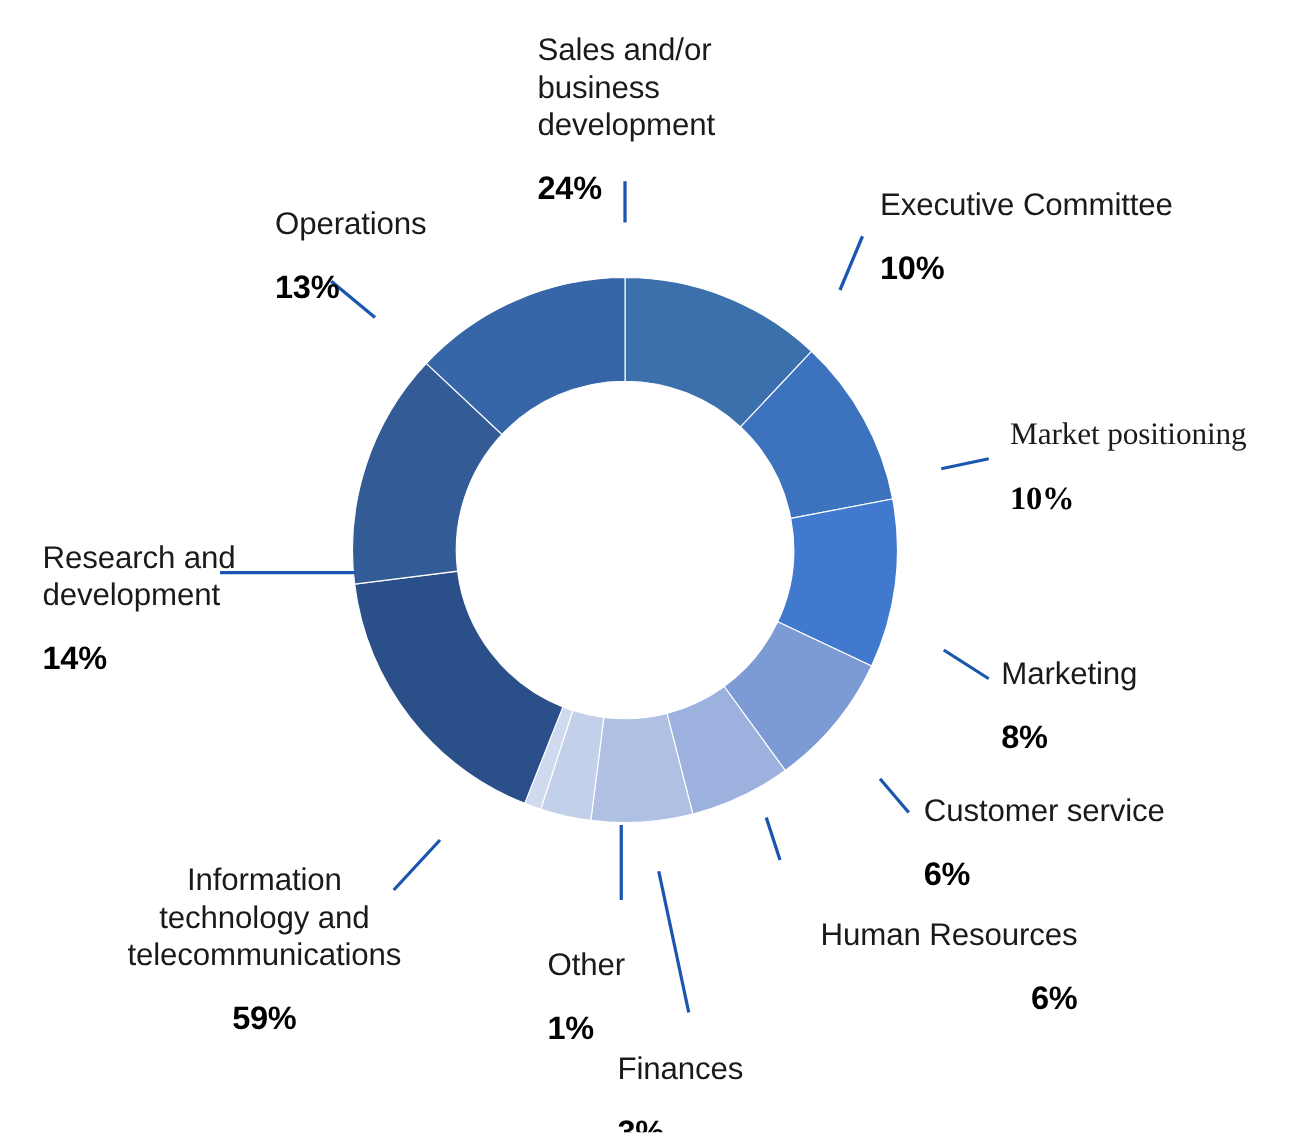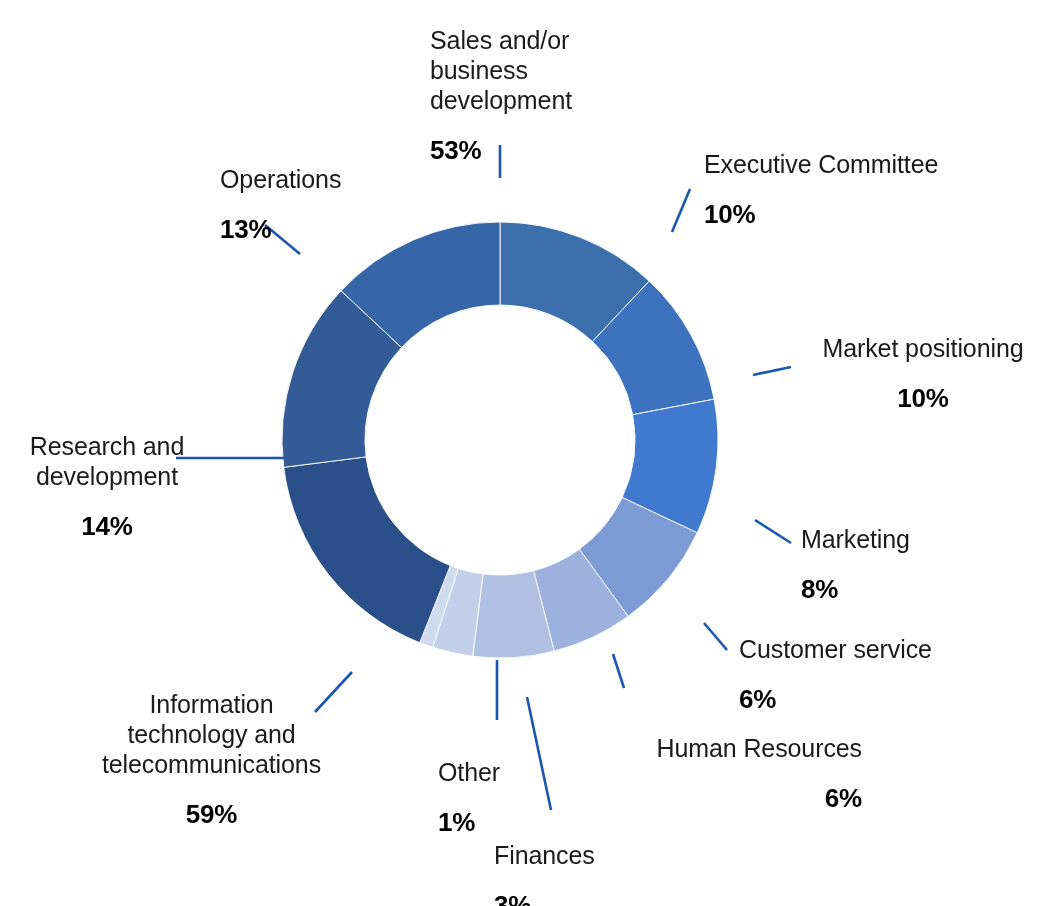--- a/index.html
+++ b/index.html
@@ -40,28 +40,28 @@
     display: block;
     font-size: 26px;
     font-weight: bold;
     letter-spacing: -0.2px;
     color: #000000;
     margin-top: 1px;
   }
   
   .lbl-sales     { left: 430px; top: 6px;   width: 200px; text-align: left; }
   .lbl-exec      { left: 704px; top: 130px; width: 260px; text-align: left; }
-  .lbl-market    { left: 808px; top: 314px; width: 230px; text-align: center; }
+  .lbl-market    { left: 808px; top: 314px; width: 230px; text-align: left; font-family: Liberation Serif, serif; }
   .lbl-marketing { left: 801px; top: 505px; width: 180px; text-align: left; }
   .lbl-customer  { left: 739px; top: 615px; width: 230px; text-align: left; }
   .lbl-hr        { left: 592px; top: 714px; width: 230px; text-align: right; margin-left: 40px; }
   .lbl-finances  { left: 494px; top: 821px; width: 170px; text-align: left; }
   .lbl-other     { left: 438px; top: 738px; width: 120px; text-align: left; }
   .lbl-it        { left: 94px;  top: 670px; width: 235px; text-align: center; }
-  .lbl-rd        { left: 17px;  top: 412px; width: 180px; text-align: center; }
+  .lbl-rd        { left: 34px;  top: 412px; width: 180px; text-align: left; }
   .lbl-ops       { left: 180px; top: 145px; width: 170px; text-align: left; margin-left: 40px; }
 </style>
 </head>
 <body>
 
 <div id="stage">
 
   <svg id="donut-svg" viewBox="0 0 1045 906">
     <g id="slice-group">
         <path d="M 500.00 222.00 A 218 218 0 0 1 649.23 281.08 L 592.41 341.59 A 135 135 0 0 0 500.00 305.00 Z" fill="#3C70AC" stroke="#ffffff" stroke-width="0.9"></path>
@@ -88,21 +88,21 @@
         <line x1="315" y1="712" x2="352" y2="672"></line>
         <line x1="176" y1="458" x2="284" y2="458"></line>
         <line x1="265" y1="225" x2="300" y2="254"></line>
       </g>
   </svg>
 
   <div class="label lbl-sales">
     <span class="name">Sales and/or
 business
 development</span>
-    <span class="pct">53%</span>
+    <span class="pct">24%</span>
   </div>
 
   <div class="label lbl-exec">
     <span class="name">Executive Committee</span>
     <span class="pct">10%</span>
   </div>
 
   <div class="label lbl-market">
     <span class="name">Market positioning</span>
     <span class="pct">10%</span>

